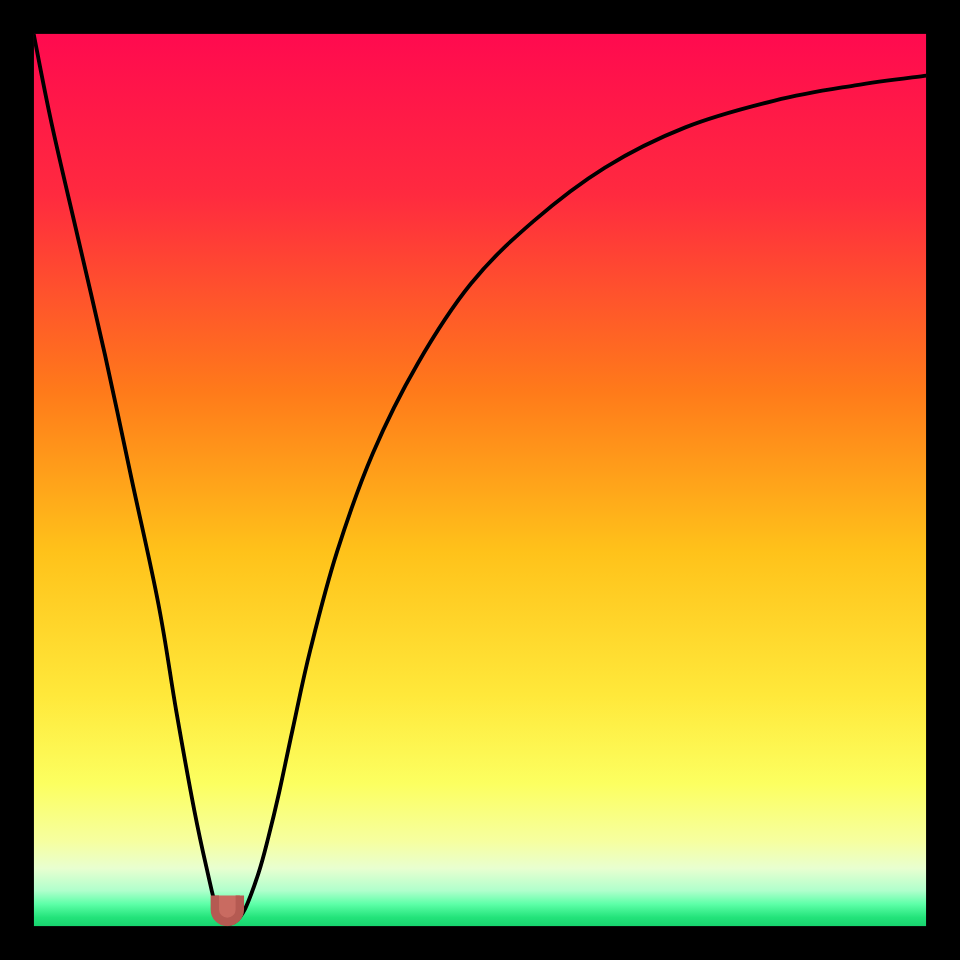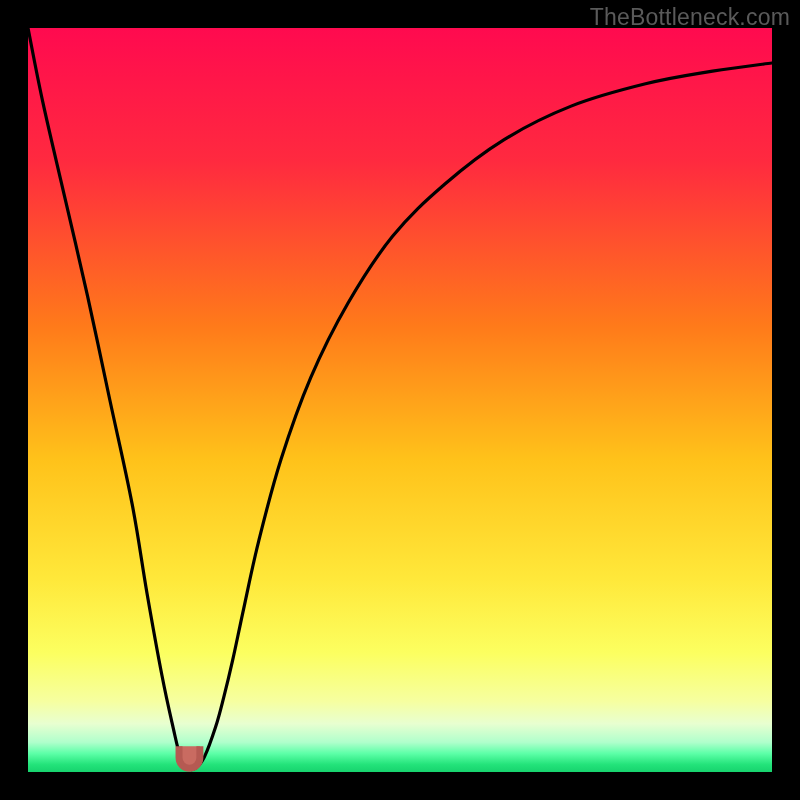--- a/index.html
+++ b/index.html
@@ -37,21 +37,20 @@
     letter-spacing: 0.2px;
     z-index: 50;
   }
   svg { display: block; }
 </style>
 </head>
 <body>
 
 <div class="frame">
 
-  <div class="watermark">TheBottleneck.com</div>
 
   <div class="plot">
     <svg id="chart-svg" width="744" height="744" viewBox="0 0 744 744">
       <defs>
         <linearGradient id="bg-grad" x1="0" y1="0" x2="0" y2="1">
             <stop offset="0%" stop-color="#ff0a4f"></stop>
             <stop offset="18%" stop-color="#ff2a3f"></stop>
             <stop offset="40%" stop-color="#ff7a1a"></stop>
             <stop offset="57.99999999999999%" stop-color="#ffc21a"></stop>
             <stop offset="74%" stop-color="#ffe83a"></stop>

